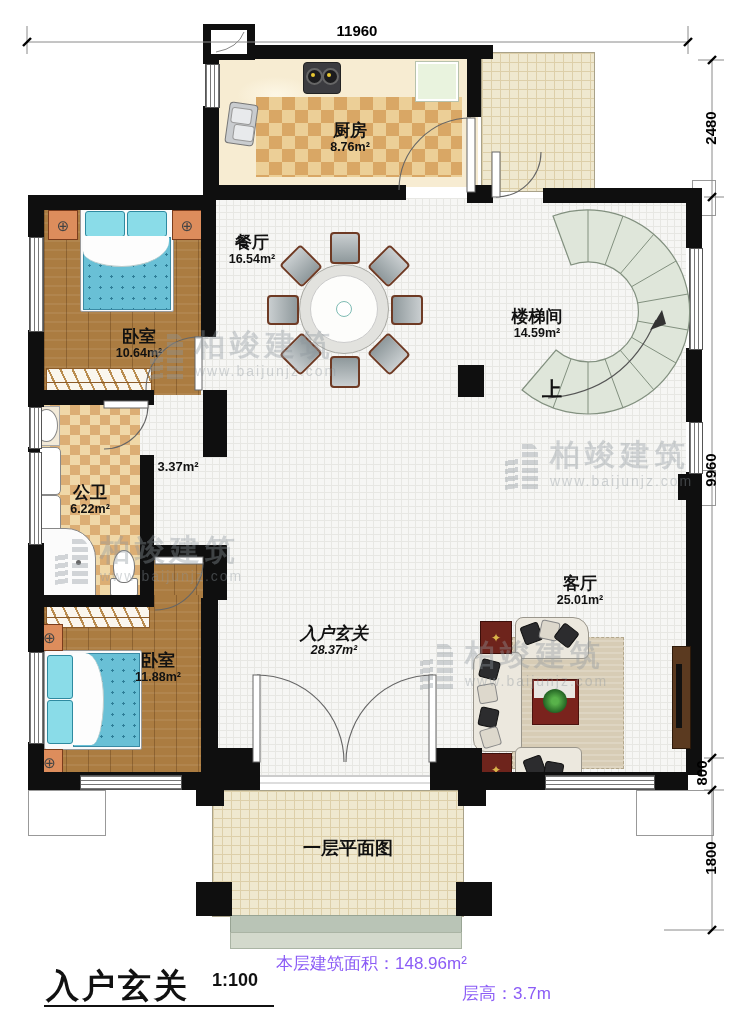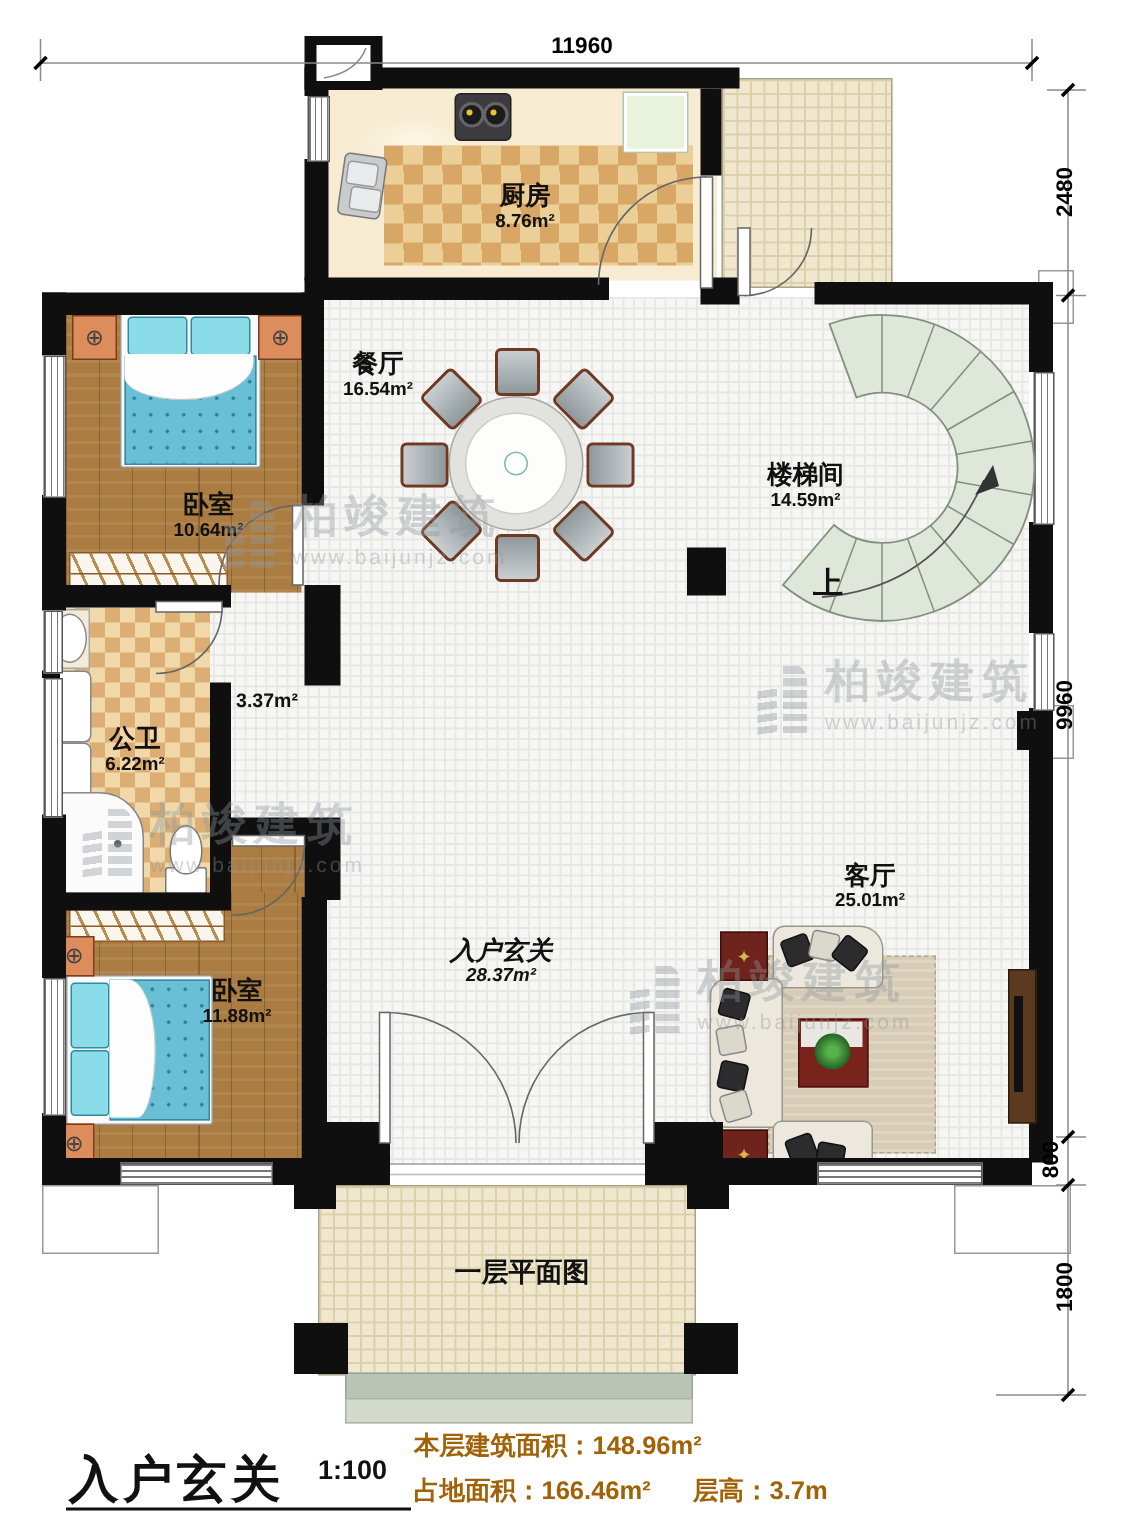--- a/index.html
+++ b/index.html
@@ -24,21 +24,21 @@
                          radial-gradient(ellipse 50px 22px at 40% 85%,#fbf2da 0%,transparent 65%);}
   .window{position:absolute;background:#fff;border:1px solid #555;z-index:25;}
   .winV{background-image:repeating-linear-gradient(90deg,#777 0 1px,transparent 1px 4px);}
   .winH{background-image:repeating-linear-gradient(0deg,#777 0 1px,transparent 1px 4px);}
   .outline{position:absolute;background:#fff;border:1px solid #999;z-index:15;}
   .rlabel{position:absolute;text-align:center;transform:translateX(-50%);color:#111;font-weight:bold;
           line-height:1.12;white-space:nowrap;z-index:50;}
   .rlabel .nm{font-size:17px;display:block;}
   .rlabel .ar{font-size:12.5px;display:block;}
   .dim{position:absolute;font-weight:bold;font-size:15px;color:#000;z-index:50;white-space:nowrap;}
-  .dimH{transform:translateX(-50%);margin-left:31px;}
+  .dimH{transform:translateX(-50%);}
   .dimV{transform:translate(-50%,-50%) rotate(-90deg);}
   .overlay{position:absolute;left:0;top:0;z-index:40;pointer-events:none;}
   .furn{position:absolute;z-index:10;}
   .nstand{position:absolute;z-index:10;background:#dd8d5c;border:1px solid #7a3c1c;display:flex;align-items:center;justify-content:center;}
   .lamp{font-style:normal;font-size:15px;color:#444;line-height:1;}
   .pil{position:absolute;width:17px;height:17px;background:#2c2c2e;border:1px solid #111;border-radius:3px;z-index:12;}
   .pilw{background:#ddd8cc;border-color:#888;}
   .chair{position:absolute;width:26px;height:28px;background:linear-gradient(#c9ced0,#8f999c);
          border:2px solid #6e3a24;border-radius:4px;z-index:10;}
   .wardrobe{position:absolute;z-index:10;background:#faf6ee;border:1px solid #8a5a28;
@@ -46,21 +46,21 @@
         background-size:100% 1px,auto;background-position:0 50%,0 0;background-repeat:no-repeat,repeat;}
   .wm{position:absolute;display:flex;align-items:center;gap:9px;opacity:.38;z-index:60;pointer-events:none;color:#8e979e;}
   .wm .tcol{display:flex;flex-direction:column;}
   .wm .t1{font-size:30px;font-weight:bold;letter-spacing:5px;line-height:1;}
   .wm .t2{font-size:14px;letter-spacing:2px;margin-top:3px;}
   .wm-logo{position:relative;width:36px;height:48px;flex:0 0 auto;}
   .wm-logo i{position:absolute;bottom:0;background:repeating-linear-gradient(0deg,#8e979e 0 5px,rgba(0,0,0,0) 5px 8px);}
   .wm-logo .tw1{left:0;width:13px;height:30px;transform:skewY(-8deg);}
   .wm-logo .tw2{left:17px;width:16px;height:46px;border-radius:0 10px 0 0;}
   .ftitle{position:absolute;font-weight:bold;color:#111;z-index:50;white-space:nowrap;}
-  .stat{position:absolute;font-size:17px;font-weight:700;color:#a16207;z-index:50;white-space:nowrap;}
+  .stat{position:absolute;font-size:17px;font-weight:400;color:#8b5cf6;z-index:50;white-space:nowrap;}
 </style>
 </head>
 <body>
 
 <div id="plan">
 
   <div class="tile" style="left:44px;top:198px;width:642px;height:577px;"></div>
   <div class="marble" style="left:219px;top:59px;width:259px;height:128px;"></div>
   <div class="checker" style="left:256px;top:97px;width:206px;height:80px;"></div>
   <div class="beige" style="left:481px;top:52px;width:112px;height:138px;"></div>
@@ -357,20 +357,17 @@
     <span class="t2">www.baijunjz.com</span>
       </span>
   </div>
 
   <div class="ftitle" style="left:46px;top:964px;font-size:33px;letter-spacing:3px;">入户玄关</div>
   <div class="ftitle" style="left:212px;top:970px;font-size:18px;">1:100</div>
   <div class="abs" style="left:44px;top:1005px;width:230px;height:2px;background:#111;z-index:50;"></div>
   <div class="stat" style="left:276px;top:952px;">
     <span>本层建筑面积：</span><span>148.96m²</span>
   </div>
-  <div class="stat" style="left:276px;top:982px;">
-    <span>占地面积：</span><span>166.46m²</span>
-  </div>
   <div class="stat" style="left:462px;top:982px;">
     <span>层高：</span><span>3.7m</span>
   </div>
 
 </div>
 
 </body></html>

